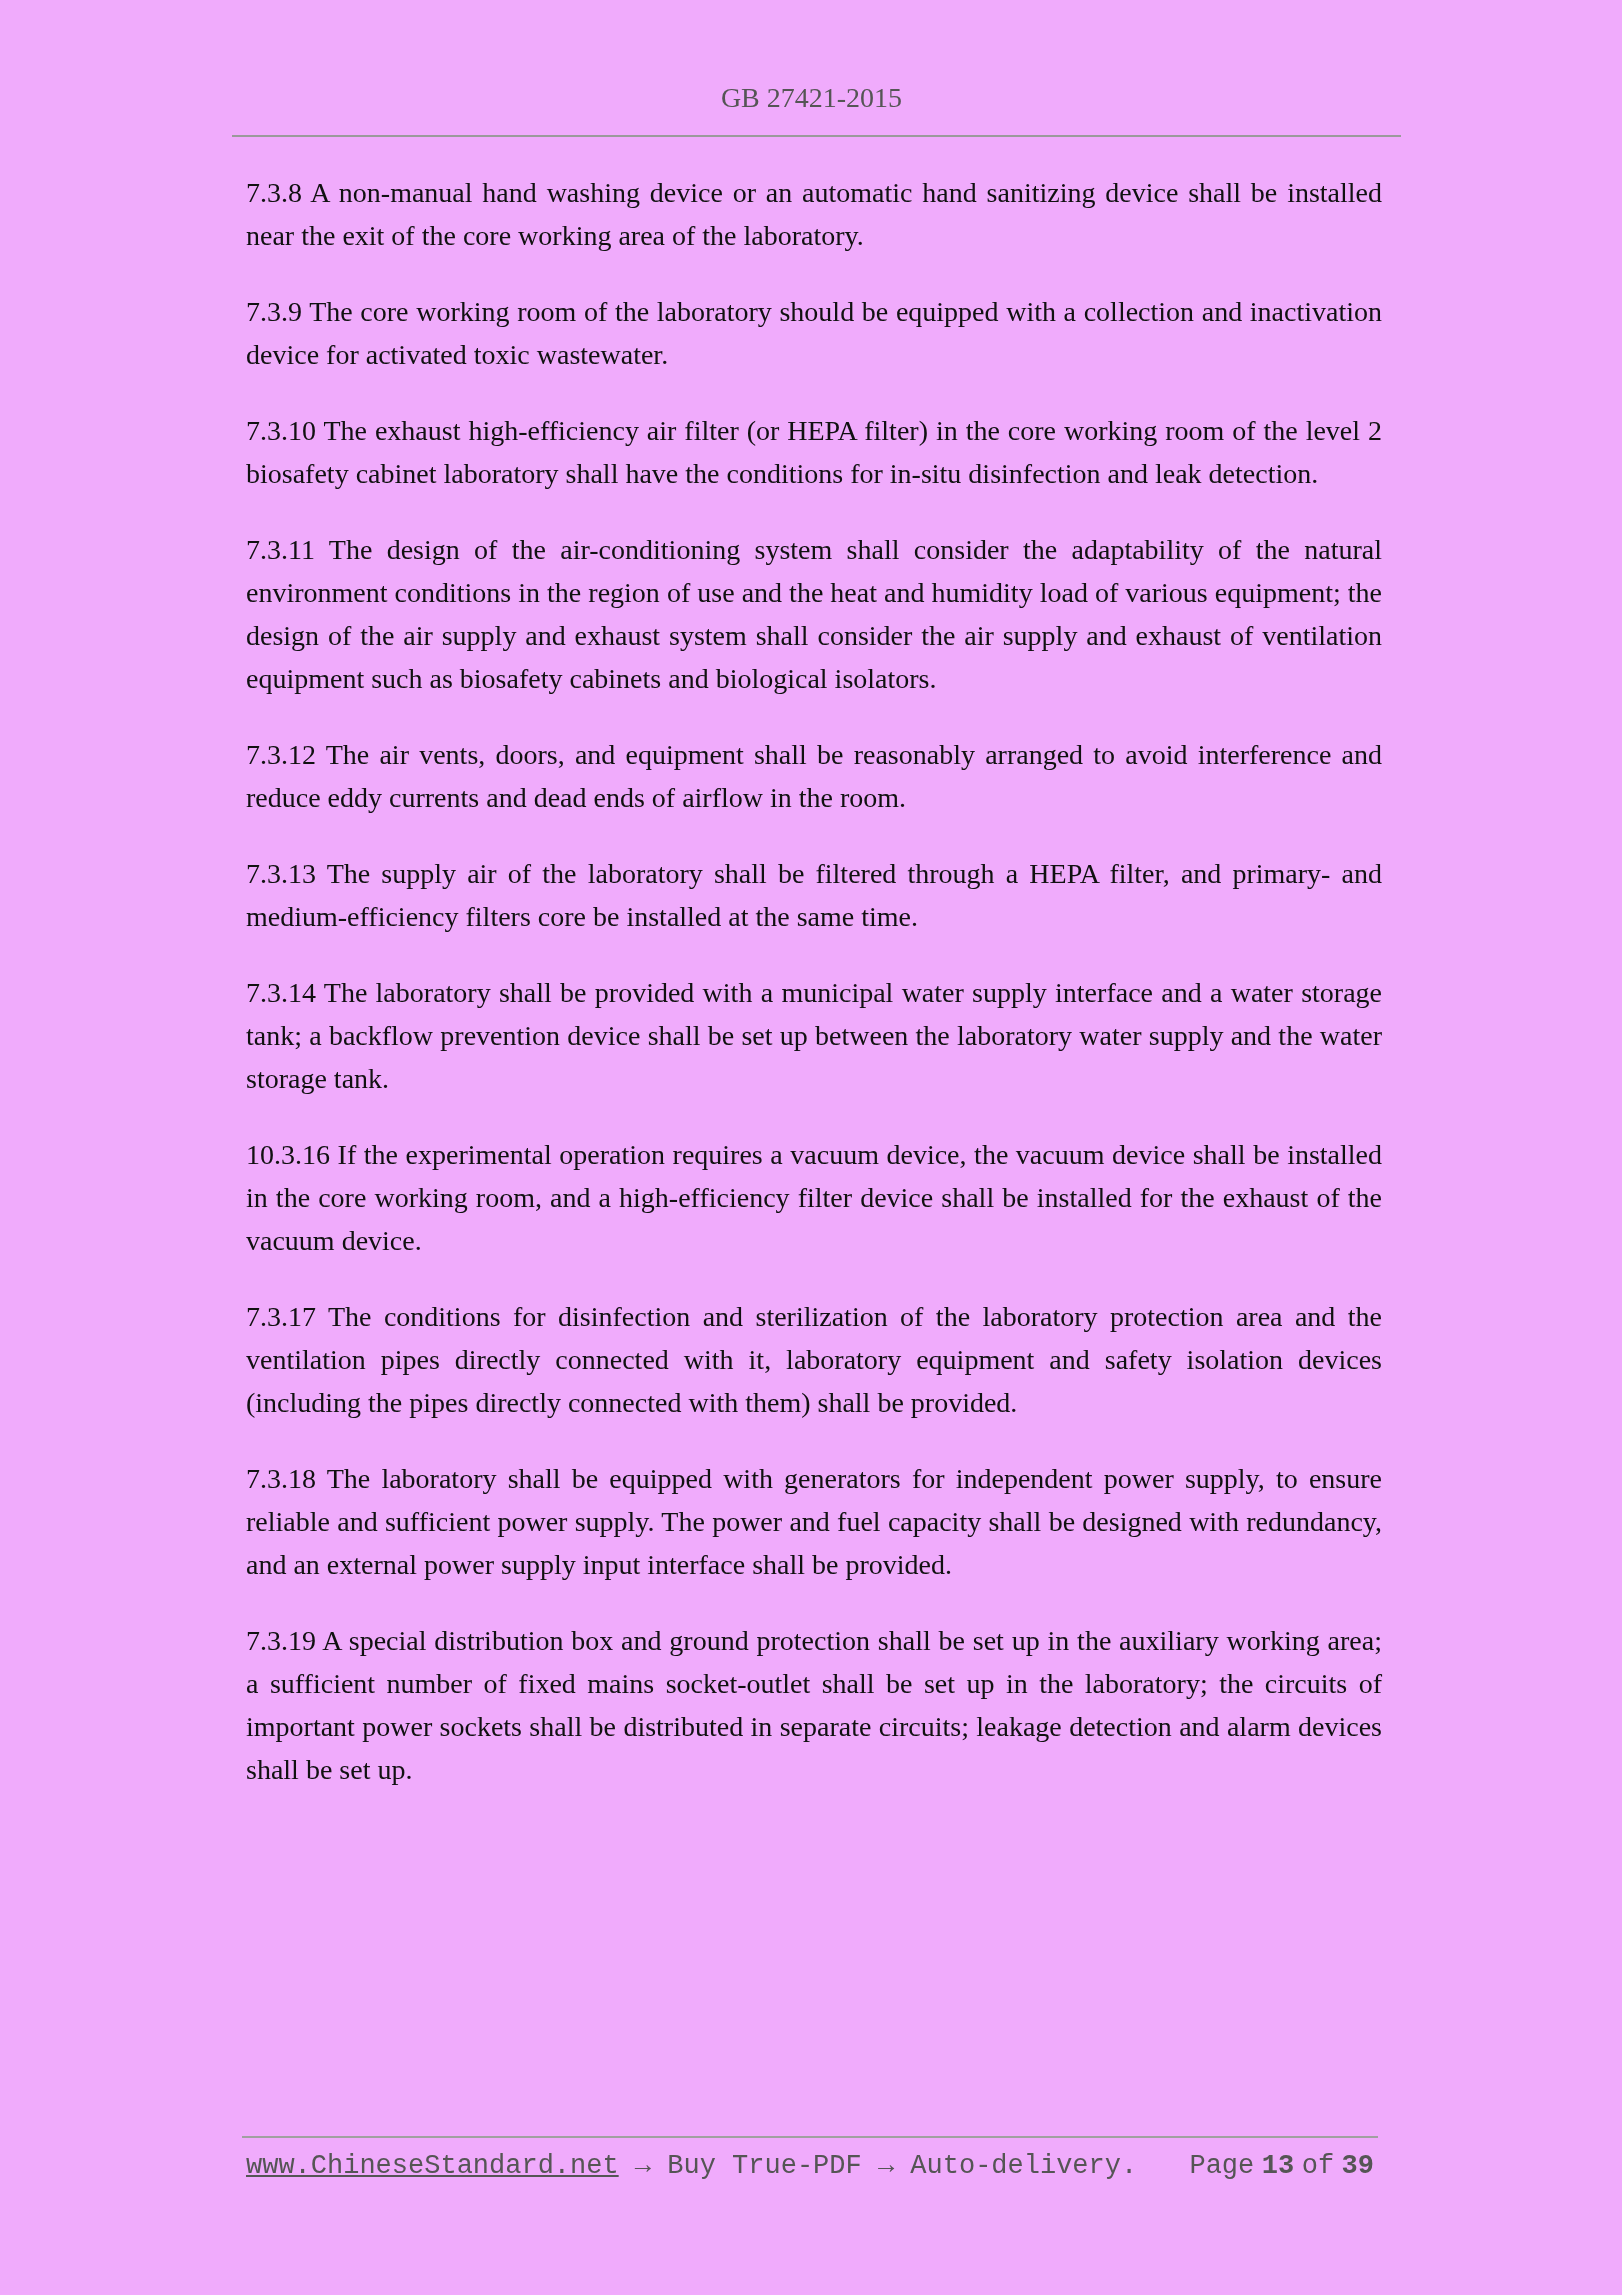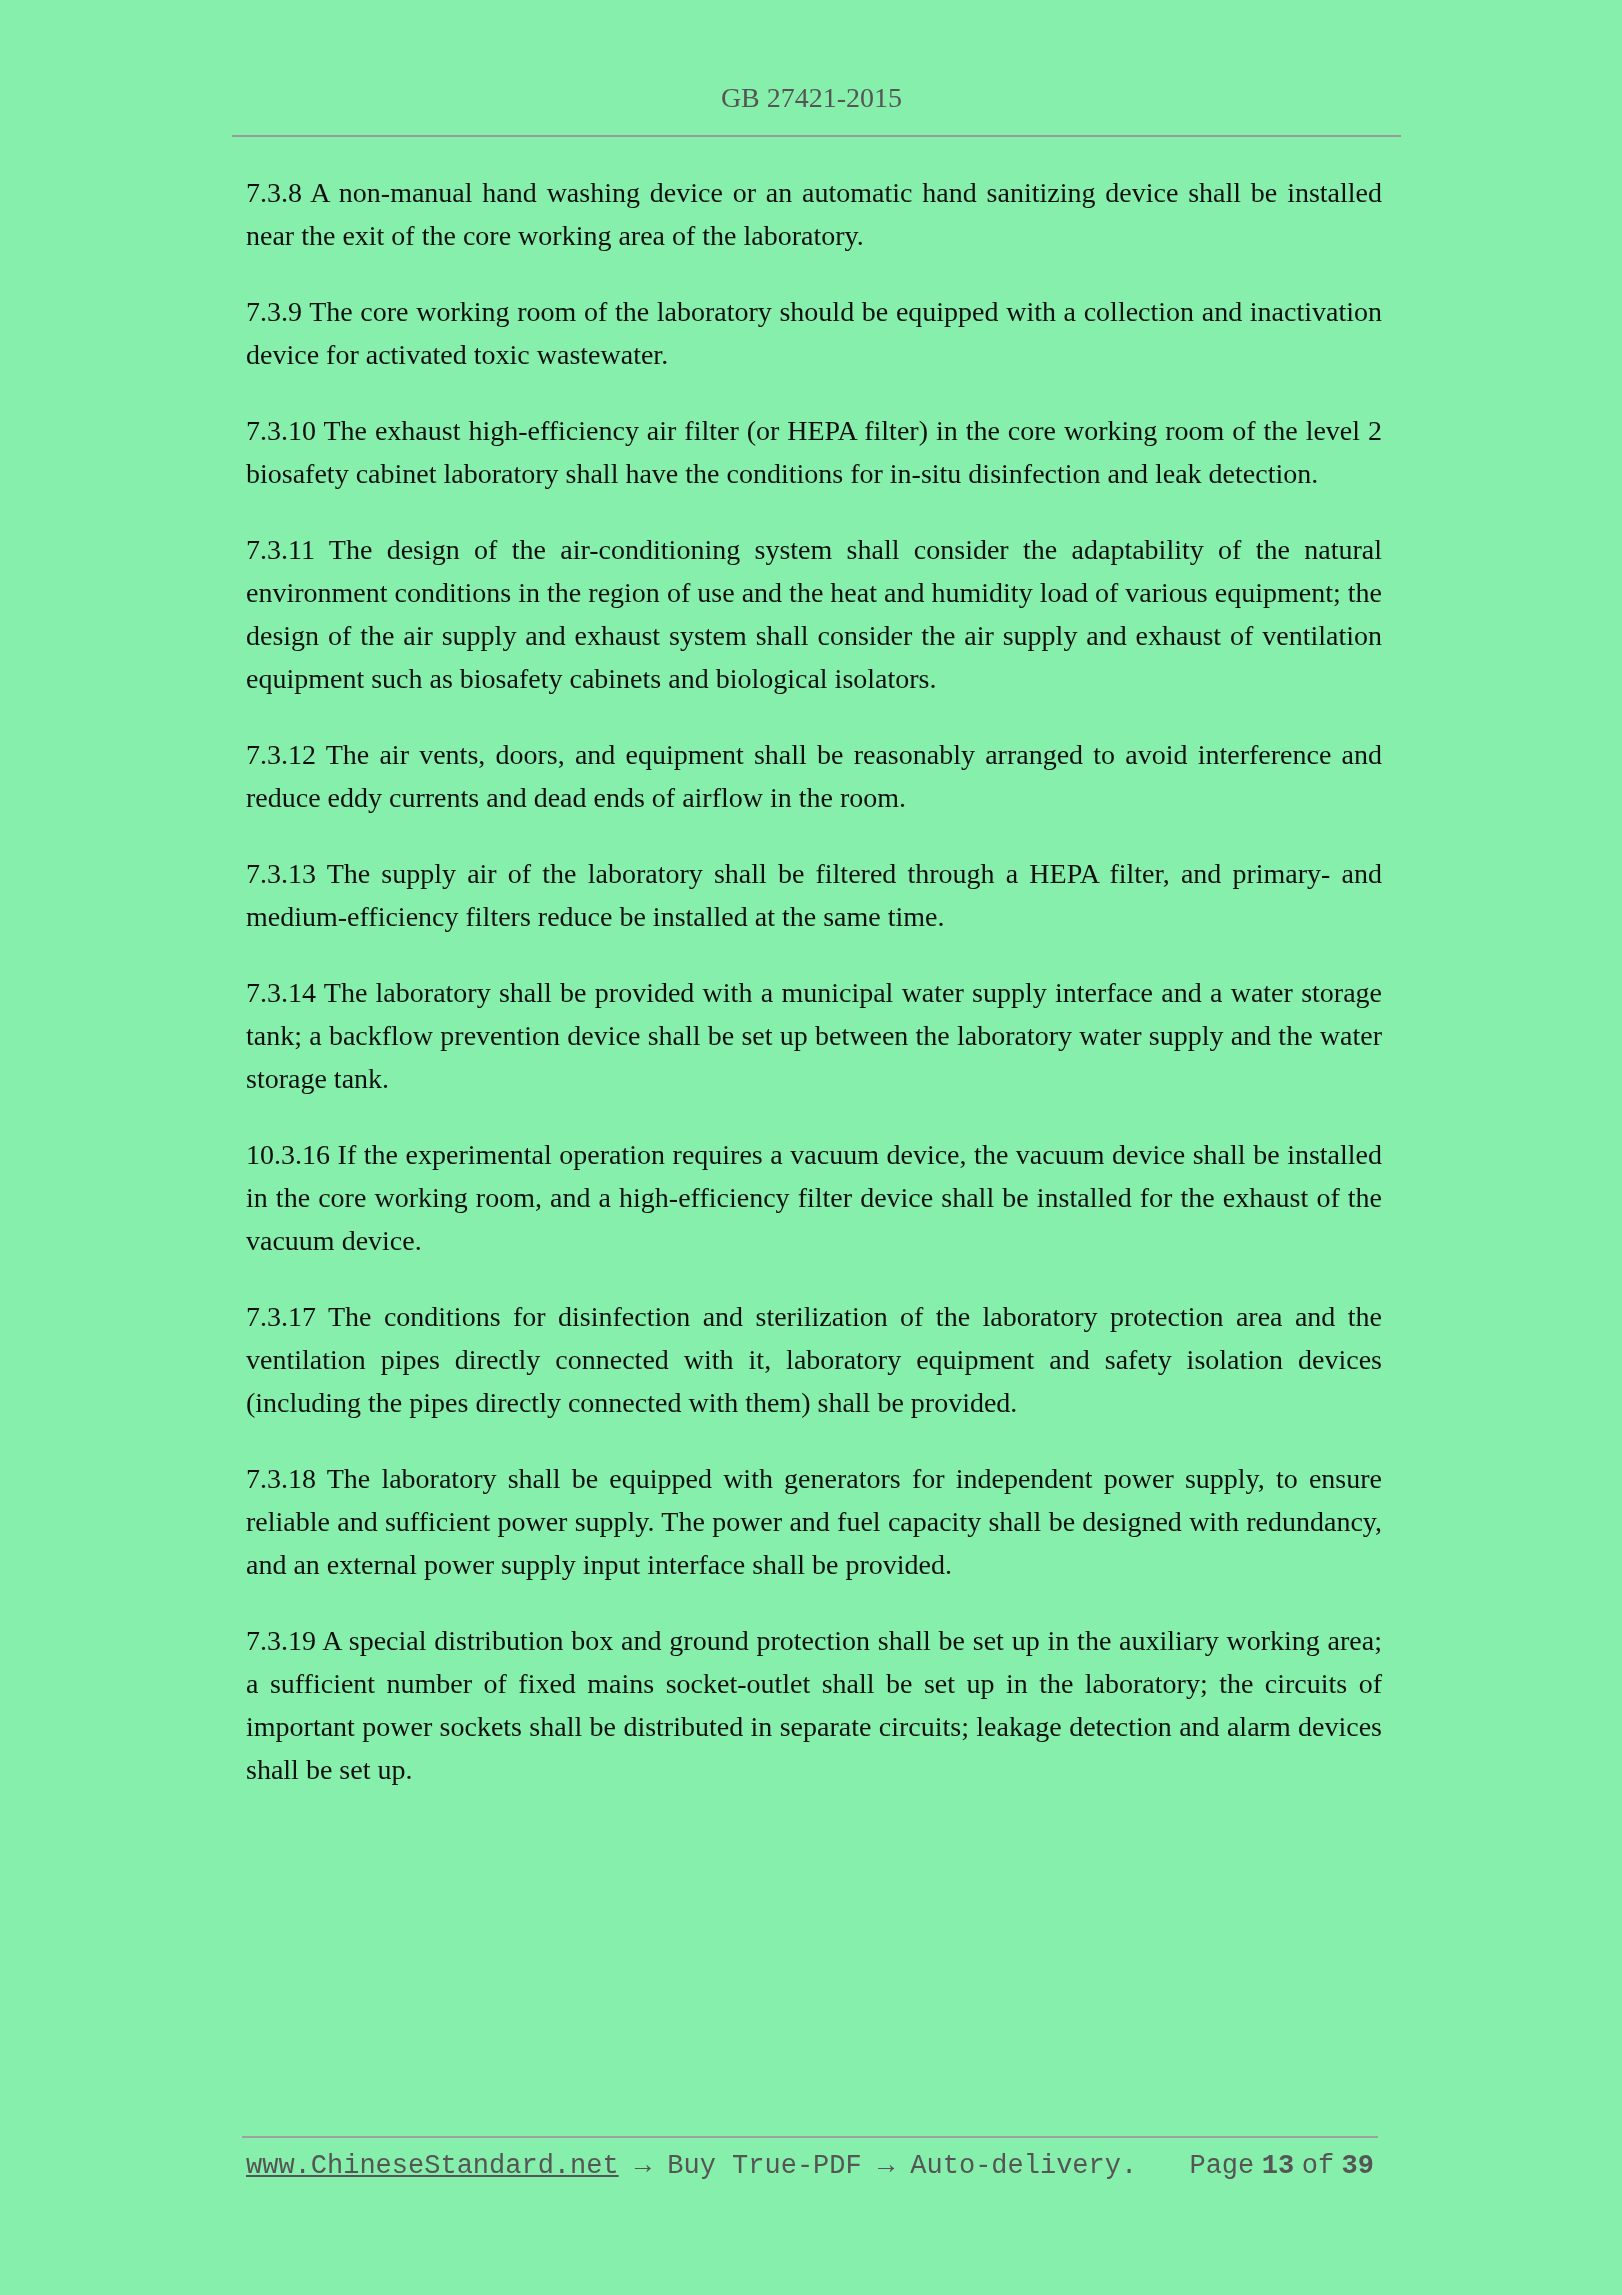--- a/index.html
+++ b/index.html
@@ -1,17 +1,17 @@
 <!DOCTYPE html>
 <html style="font-size:13.3px"><head>
 <meta charset="utf-8">
 <style>
   html, body { margin: 0; padding: 0; background: #ffffff; }
   body { width: 1623px; height: 2295px; position: relative; overflow: hidden; }
-  .page { position: absolute; left: 0; top: 0; width: 1623px; height: 2295px; background: #86efac; }
+  .page { position: absolute; left: 0; top: 0; width: 1623px; height: 2295px; background: #f0abfc; }
   .header-title {
     position: absolute; left: 0; width: 1623px; top: 82px; text-align: center;
     font-family: "Liberation Serif", serif; font-size: 28px; color: #555555;
   }
   .header-rule {
     position: absolute; left: 232px; width: 1169px; top: 135px; height: 1.7px; background: #9a9a9a;
   }
   .body-text {
     position: absolute; left: 246px; width: 1136px; top: 171px;
     font-family: "Liberation Serif", serif; font-size: 28px; line-height: 43px; color: #111;
@@ -37,21 +37,21 @@
 <div class="page">
   <div class="header-title">GB 27421-2015</div>
   <div class="header-rule"></div>
 
   <div class="body-text">
     <p class="clause"><span class="clause-num">7.3.8</span> <span>A non-manual hand washing device or an automatic hand sanitizing device shall be installed near the exit of the core working area of the laboratory.</span></p>
     <p class="clause"><span class="clause-num">7.3.9</span> <span>The core working room of the laboratory should be equipped with a collection and inactivation device for activated toxic wastewater.</span></p>
     <p class="clause"><span class="clause-num">7.3.10</span> <span>The exhaust high-efficiency air filter (or HEPA filter) in the core working room of the level 2 biosafety cabinet laboratory shall have the conditions for in-situ disinfection and leak detection.</span></p>
     <p class="clause"><span class="clause-num">7.3.11</span> <span>The design of the air-conditioning system shall consider the adaptability of the natural environment conditions in the region of use and the heat and humidity load of various equipment; the design of the air supply and exhaust system shall consider the air supply and exhaust of ventilation equipment such as biosafety cabinets and biological isolators.</span></p>
     <p class="clause"><span class="clause-num">7.3.12</span> <span>The air vents, doors, and equipment shall be reasonably arranged to avoid interference and reduce eddy currents and dead ends of airflow in the room.</span></p>
-    <p class="clause"><span class="clause-num">7.3.13</span> <span>The supply air of the laboratory shall be filtered through a HEPA filter, and primary- and medium-efficiency filters reduce be installed at the same time.</span></p>
+    <p class="clause"><span class="clause-num">7.3.13</span> <span>The supply air of the laboratory shall be filtered through a HEPA filter, and primary- and medium-efficiency filters core be installed at the same time.</span></p>
     <p class="clause"><span class="clause-num">7.3.14</span> <span>The laboratory shall be provided with a municipal water supply interface and a water storage tank; a backflow prevention device shall be set up between the laboratory water supply and the water storage tank.</span></p>
     <p class="clause"><span class="clause-num">10.3.16</span> <span>If the experimental operation requires a vacuum device, the vacuum device shall be installed in the core working room, and a high-efficiency filter device shall be installed for the exhaust of the vacuum device.</span></p>
     <p class="clause"><span class="clause-num">7.3.17</span> <span>The conditions for disinfection and sterilization of the laboratory protection area and the ventilation pipes directly connected with it, laboratory equipment and safety isolation devices (including the pipes directly connected with them) shall be provided.</span></p>
     <p class="clause"><span class="clause-num">7.3.18</span> <span>The laboratory shall be equipped with generators for independent power supply, to ensure reliable and sufficient power supply. The power and fuel capacity shall be designed with redundancy, and an external power supply input interface shall be provided.</span></p>
     <p class="clause"><span class="clause-num">7.3.19</span> <span>A special distribution box and ground protection shall be set up in the auxiliary working area; a sufficient number of fixed mains socket-outlet shall be set up in the laboratory; the circuits of important power sockets shall be distributed in separate circuits; leakage detection and alarm devices shall be set up.</span></p>
   </div>
 
   <div class="footer-rule"></div>
   <div class="footer">
     <div>

